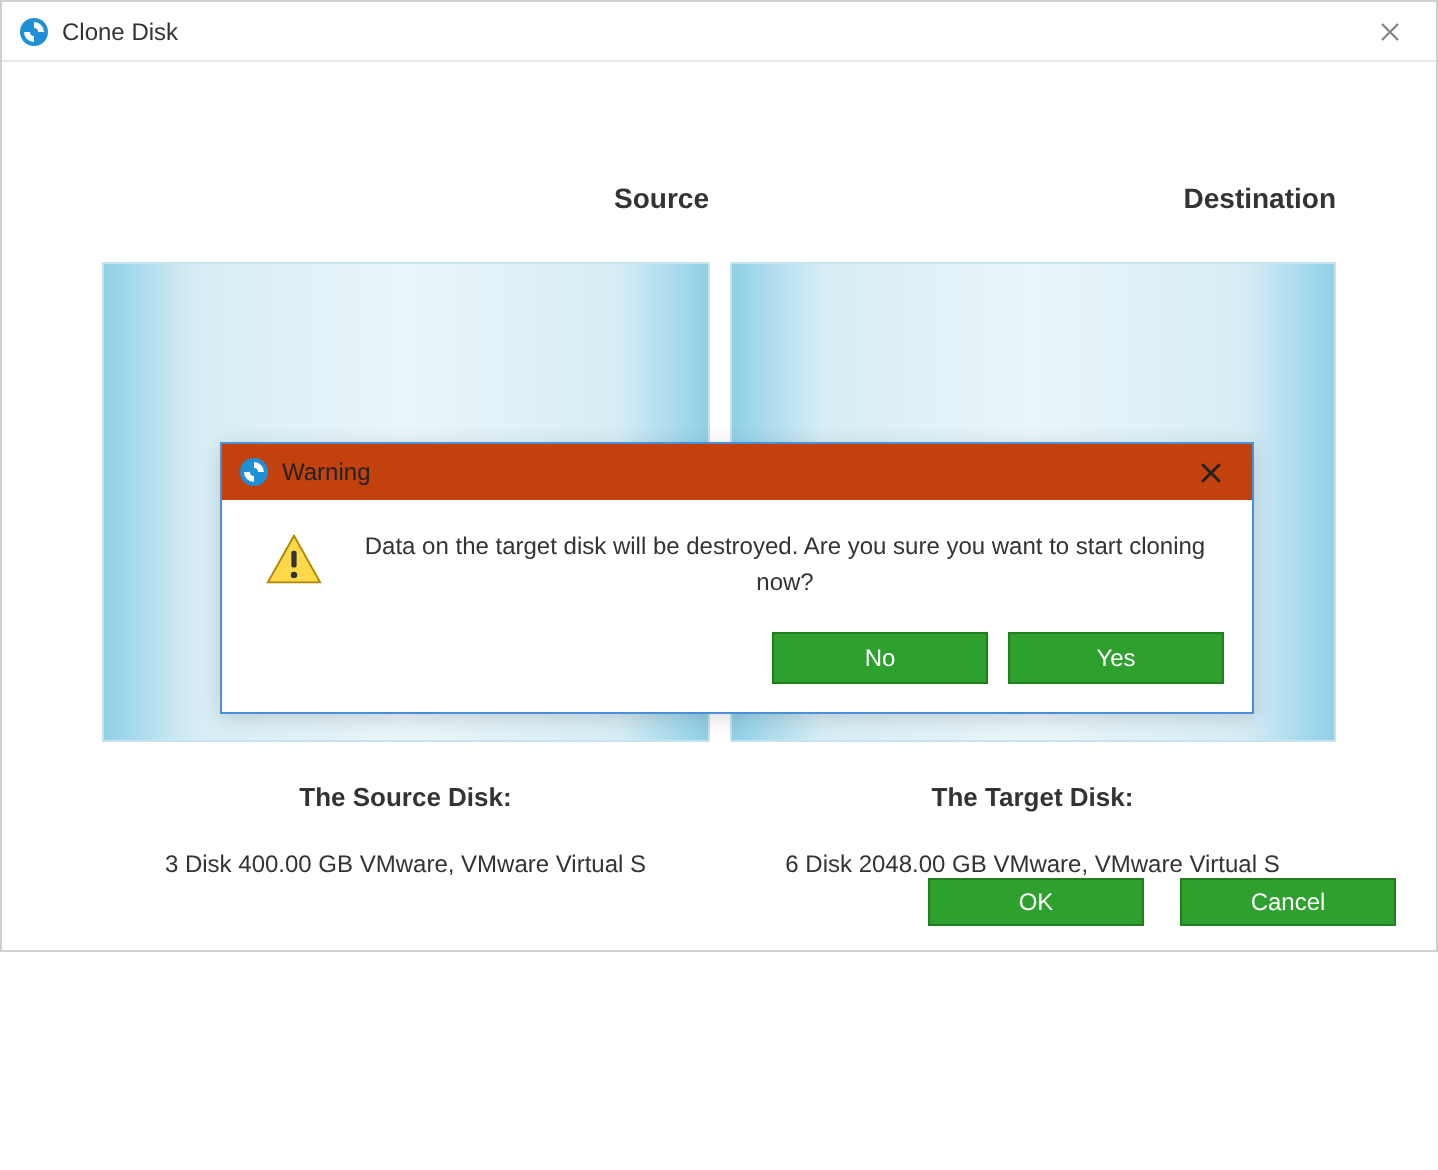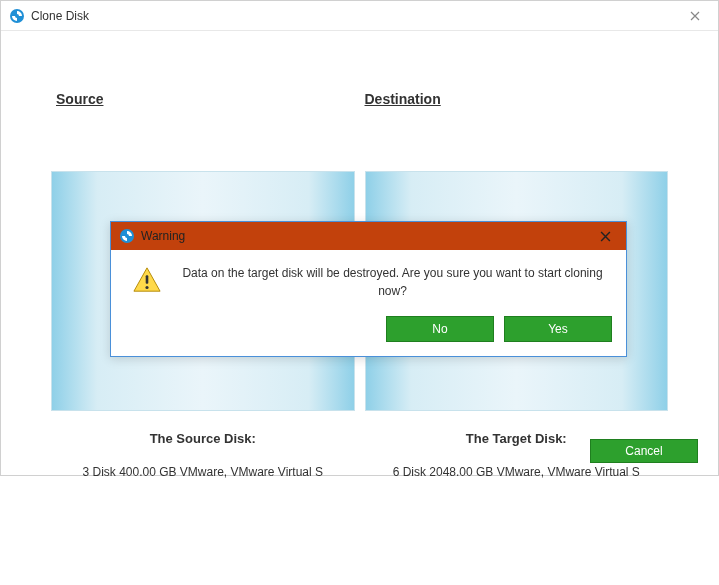--- a/index.html
+++ b/index.html
@@ -38,24 +38,23 @@
   }
   .content {
     padding: 60px 50px 20px 50px;
     display: flex;
     gap: 10px;
     position: relative;
   }
   .col { flex: 1; text-align: center; }
   .col-head {
     font-size: 14px; font-weight: 600; color: #333;
-    margin-bottom: 64px;
-    text-align: left;
+    margin-bottom: 24px;
+    text-align: right;
     padding-left: 5px;
-    text-decoration: underline;
   }
   .dest-head { padding-left: 0; }
   .disk-box {
     height: 240px;
     background: linear-gradient(to right, #8fd0e8 0%, #d7edf5 15%, #eaf5fa 50%, #d7edf5 85%, #8fd0e8 100%);
     border: 1px solid #c8e2ec;
     margin-bottom: 20px;
   }
   .disk-label {
     font-size: 13px; font-weight: 600; color: #333;
@@ -152,20 +151,21 @@
     </div>
     <div class="col">
       <div class="col-head dest-head">Destination</div>
       <div class="disk-box"></div>
       <div class="disk-label">The Target Disk:</div>
       <div class="disk-desc">6 Disk 2048.00 GB VMware,  VMware Virtual S</div>
     </div>
   </div>
 
   <div class="footer">
+    <div class="btn">OK</div>
     <div class="btn">Cancel</div>
   </div>
 
   <div class="modal">
     <div class="modal-titlebar">
       <span class="app-icon">
         <svg width="16" height="16" viewBox="0 0 16 16">
           <circle cx="8" cy="8" r="7" fill="#1f8fd6"></circle>
           <path d="M8 3 A5 5 0 0 1 13 8 L10 8 A2 2 0 0 0 8 6 Z" fill="#fff"></path>
           <path d="M8 13 A5 5 0 0 1 3 8 L6 8 A2 2 0 0 0 8 10 Z" fill="#fff"></path>

